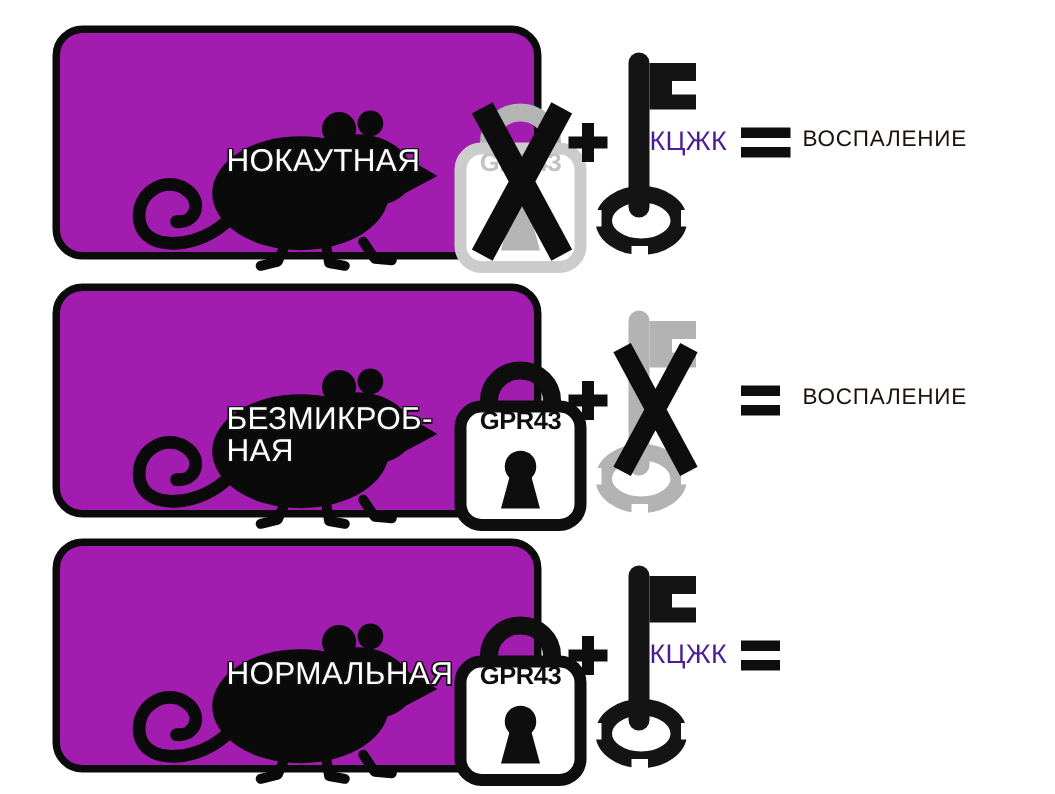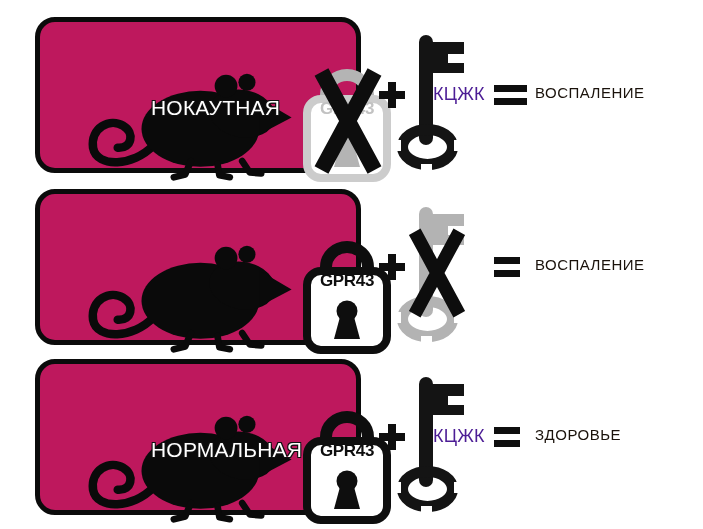--- a/index.html
+++ b/index.html
@@ -8,21 +8,21 @@
     font-family:"Liberation Sans", sans-serif;overflow:hidden;
   }
   .row{position:absolute;left:0;width:703px;height:178px;}
   .row.r1{top:0;}
   .row.r2{top:172px;}
   .row.r3{top:342px;}
 
   
   .box{
     position:absolute;left:35px;top:17px;width:326px;height:156px;
-    box-sizing:border-box;background:#be185d;border:5px solid #0b0b0b;
+    box-sizing:border-box;background:#a21caf;border:5px solid #0b0b0b;
     border-radius:20px;
   }
 
   
   .mouse-svg{position:absolute;left:44px;top:46px;width:210px;height:114px;color:#0a0a0a;}
   .mouse-label{
     position:absolute;left:111px;top:75px;width:160px;
     font-size:21px;line-height:21px;font-weight:400;color:#ffffff;
     text-shadow:-1px -1px 0 #111,1px -1px 0 #111,-1px 1px 0 #111,1px 1px 0 #111,0 1px 0 #111,0 -1px 0 #111;
     letter-spacing:0.2px;white-space:nowrap;
@@ -151,20 +151,24 @@
         <i></i>
       </div>
     <div class="result">ВОСПАЛЕНИЕ</div>
   </section>
 
   <section class="row r2">
     <div class="box">
       <svg class="mouse-svg">
           <use href="#sym-mouse"></use>
         </svg>
+      <div class="mouse-label">
+        <span>БЕЗМИКРОБ-</span>
+        <span>НАЯ</span>
+      </div>
       <div class="lock lock-black">
         <svg>
             <use href="#sym-lock"></use>
           </svg>
         <div class="lock-label">GPR43</div>
       </div>
     </div>
     <div class="plus">
         <i class="h"></i>
         <i class="v"></i>
@@ -209,16 +213,15 @@
     <div class="key key-black">
       <svg>
           <use href="#sym-key"></use>
         </svg>
     </div>
     <div class="key-label">КЦЖК</div>
     <div class="equals">
         <i></i>
         <i></i>
       </div>
-    <div class="result">ЗДОРОВЬЕ</div>
   </section>
 
 </div>
 
 </body></html>

